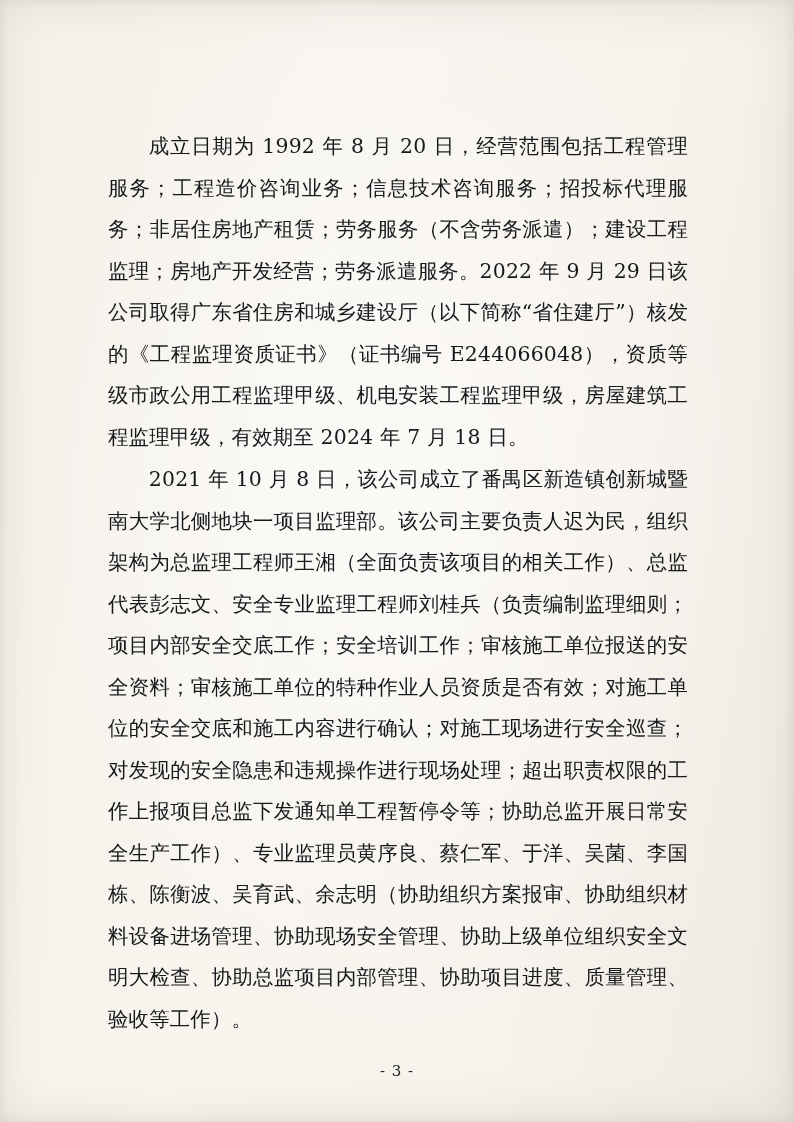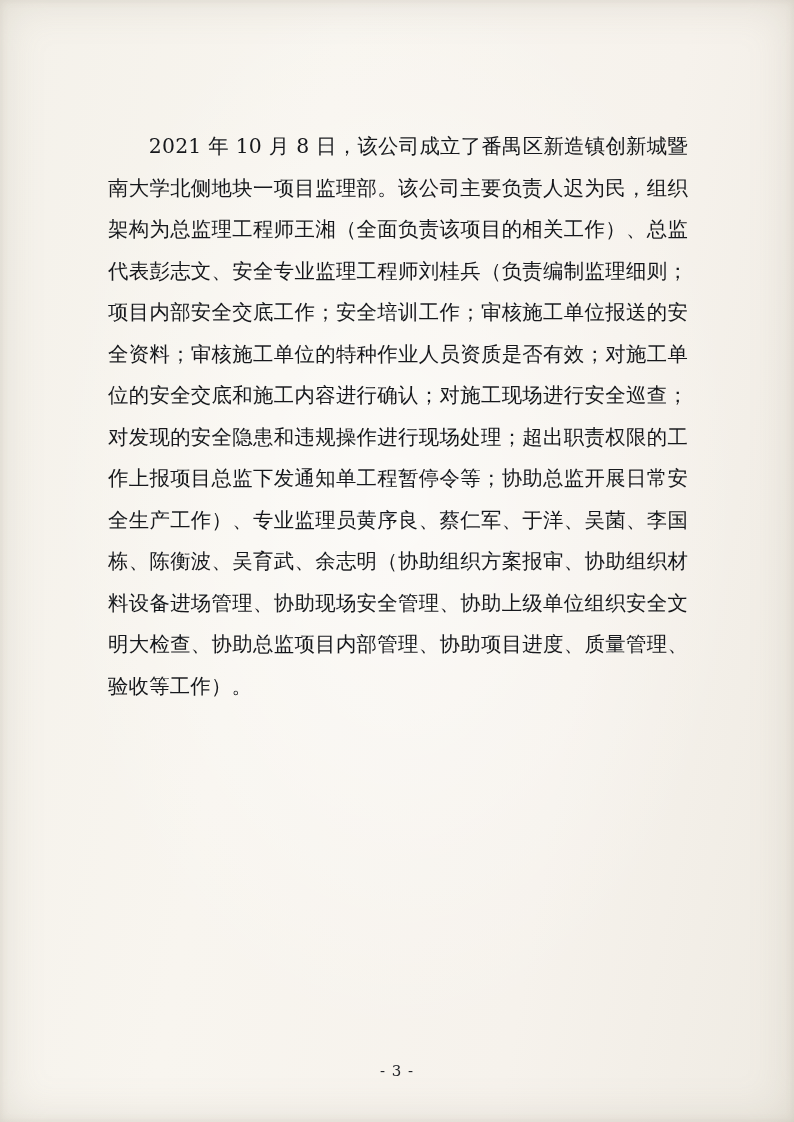--- a/index.html
+++ b/index.html
@@ -49,21 +49,21 @@
     font-size: 20.4px;
     line-height: 41.5px;
     color: #16181c;
     text-align: justify;
     text-justify: inter-character;
     letter-spacing: 0.2px;
     word-break: break-all;
     font-family: "DejaVu Serif", "Liberation Serif", serif;
   }
   p.para + p.para {
-    margin-top: 11px;
+    margin-top: 1px;
   }
   p.indent {
     text-indent: 2em;
   }
   .footer {
     position: absolute;
     left: 0;
     right: 0;
     top: 1062px;
     text-align: center;
@@ -73,19 +73,20 @@
     letter-spacing: 1px;
   }
 </style>
 </head>
 <body>
 
 <div class="page">
   <div class="paper-texture"></div>
 
   <div class="content">
+    <p class="para indent">成立日期为 1992 年 8 月 20 日，经营范围包括工程管理服务；工程造价咨询业务；信息技术咨询服务；招投标代理服务；非居住房地产租赁；劳务服务（不含劳务派遣）；建设工程监理；房地产开发经营；劳务派遣服务。2022 年 9 月 29 日该公司取得广东省住房和城乡建设厅（以下简称“省住建厅”）核发的《工程监理资质证书》（证书编号 E244066048），资质等级市政公用工程监理甲级、机电安装工程监理甲级，房屋建筑工程监理甲级，有效期至 2024 年 7 月 18 日。</p>
     <p class="para indent">2021 年 10 月 8 日，该公司成立了番禺区新造镇创新城暨南大学北侧地块一项目监理部。该公司主要负责人迟为民，组织架构为总监理工程师王湘（全面负责该项目的相关工作）、总监代表彭志文、安全专业监理工程师刘桂兵（负责编制监理细则；项目内部安全交底工作；安全培训工作；审核施工单位报送的安全资料；审核施工单位的特种作业人员资质是否有效；对施工单位的安全交底和施工内容进行确认；对施工现场进行安全巡查；对发现的安全隐患和违规操作进行现场处理；超出职责权限的工作上报项目总监下发通知单工程暂停令等；协助总监开展日常安全生产工作）、专业监理员黄序良、蔡仁军、于洋、吴菌、李国栋、陈衡波、吴育武、余志明（协助组织方案报审、协助组织材料设备进场管理、协助现场安全管理、协助上级单位组织安全文明大检查、协助总监项目内部管理、协助项目进度、质量管理、验收等工作）。</p>
   </div>
 
   <div class="footer">- 3 -</div>
 
   <div class="edge-shadow"></div>
 </div>
 
 </body></html>

